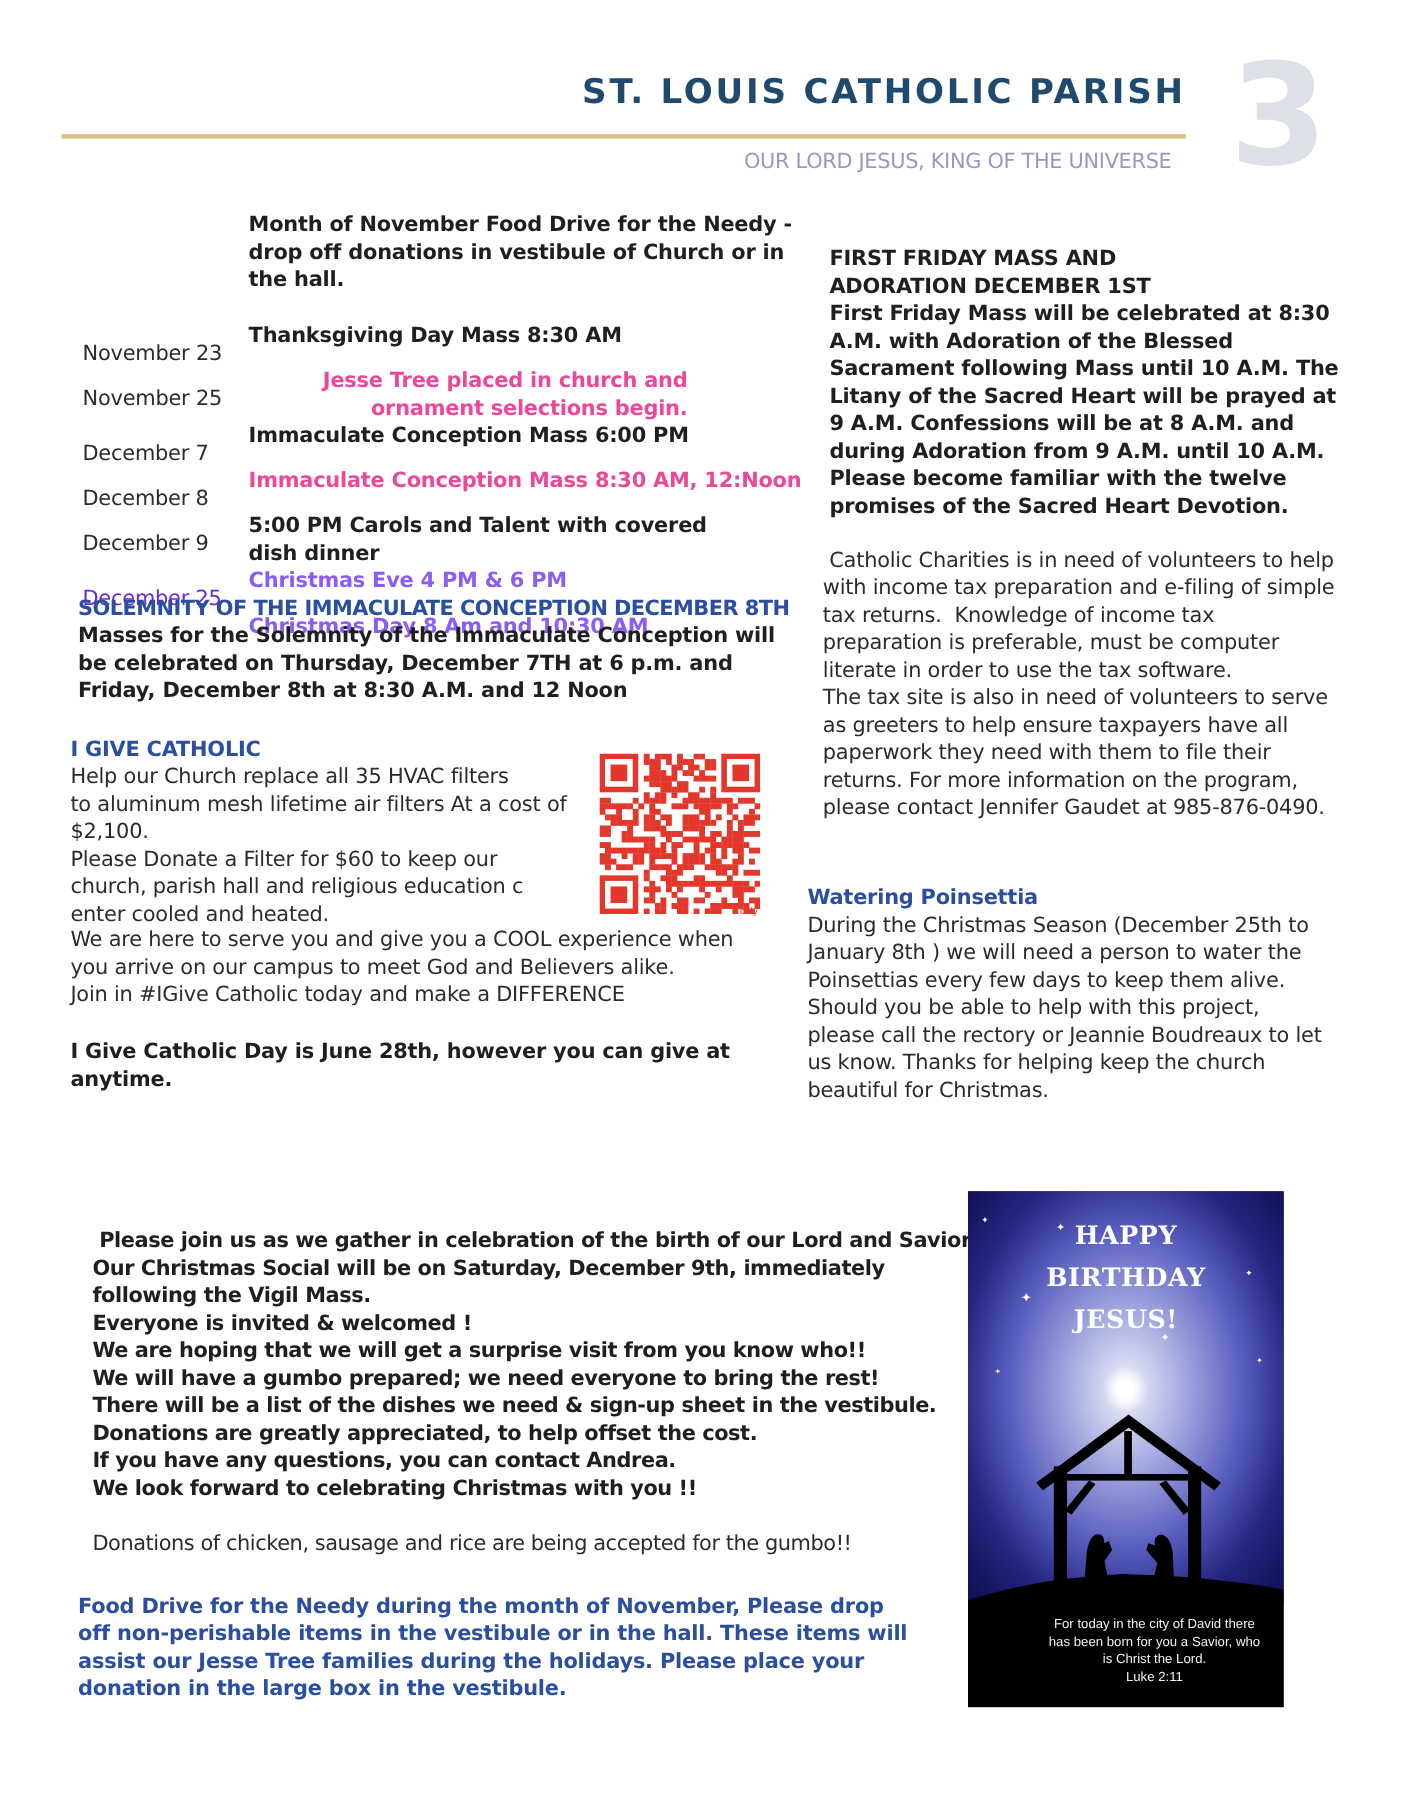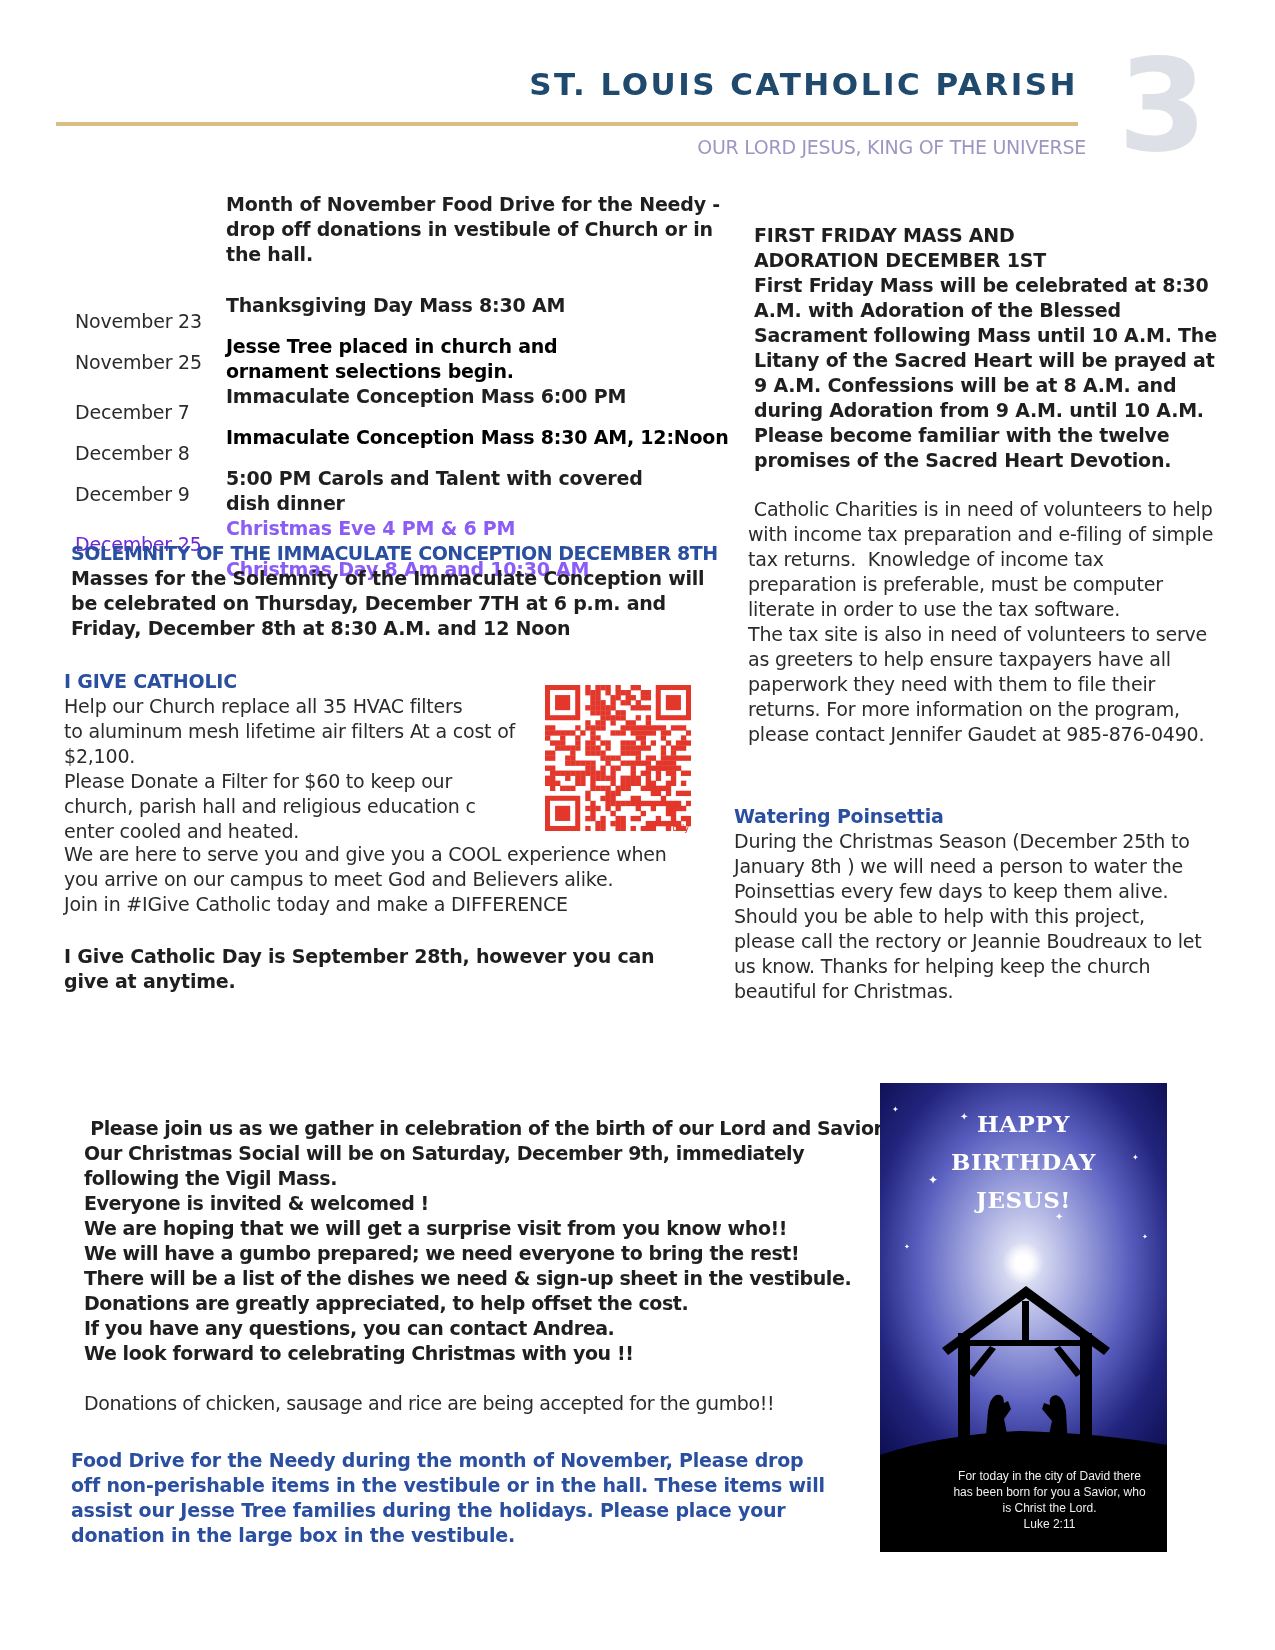--- a/index.html
+++ b/index.html
@@ -2,27 +2,27 @@
 <html><head>
 <meta charset="utf-8">
 <style>
   html, body { margin:0; padding:0; background:#ffffff; }
   body { width:1275px; height:1650px; position:relative; overflow:hidden;
          font-family:"DejaVu Sans", sans-serif; color:#1f1f1f; }
   .abs { position:absolute; }
   .title { left:478px; top:66px; width:600px; text-align:right; font-size:31px; font-weight:bold;
            letter-spacing:2.5px; color:#1f4a6e; white-space:nowrap; }
   .gold-line { left:56px; top:122px; width:1022px; height:4px; background:#d9bd85; }
-  .subtitle { left:568px; top:136px; width:518px; text-align:right; font-size:19px; color:#9b97c2; white-space:nowrap; letter-spacing:-0.3px; }
+  .subtitle { left:547px; top:136px; width:518px; text-align:right; font-size:19px; color:#9b97c2; white-space:nowrap; letter-spacing:-0.3px; }
   .page-num { left:1118px; top:42px; font-size:128px; font-weight:bold; color:#dde0e6; line-height:1; }
 
   .t { font-size:19px; line-height:25px; letter-spacing:-0.2px; }
   .b { font-weight:bold; }
   .light { font-weight:normal; color:#2b2b2b; }
-  .orange { color:#000000; }
+  .orange { color:#ec4899;text-align:right; }
   .green { color:#8b5cf6; }
   .blue { color:#2a4fa0; }
 
   .fooddrive { left:226px; top:192px; width:500px; }
   .sched { left:75px; top:293px; width:640px; }
   .sched-row { display:flex; }
   .sched-date { width:151px; flex:none; font-weight:normal; color:#2b2b2b;margin-top:16px; }
   .sched-date.green { color:#6d28d9; }
   .sched-event { flex:1; font-weight:bold; }
 
@@ -102,21 +102,21 @@
   <div class="light">$2,100.</div>
   <div class="light">Please Donate a Filter for $60 to keep our</div>
   <div class="light">church, parish hall and religious education c</div>
   <div class="light">enter cooled and heated.</div>
 </div>
 <div class="abs t igive-wide">
   <div class="light" style="white-space:nowrap;">We are here to serve you and give you a COOL experience when</div>
   <div class="light">you arrive on our campus to meet God and Believers alike.</div>
   <div class="light">Join in #IGive Catholic today and make a DIFFERENCE</div>
 </div>
-<div class="abs t b igive-day" style="padding-right:20px;">I Give Catholic Day is September 28th, however you can give at anytime.</div>
+<div class="abs t b igive-day" style="padding-right:20px;">I Give Catholic Day is June 28th, however you can give at anytime.</div>
 
 <div class="abs qr">
   <svg id="qr-svg" width="146" height="146" viewBox="0 0 146 146">
       <rect x="40.275862068965516" y="0" width="5.334482758620689" height="5.334482758620689" fill="#e2372a"></rect>
       <rect x="50.3448275862069" y="0" width="5.334482758620689" height="5.334482758620689" fill="#e2372a"></rect>
       <rect x="55.37931034482759" y="0" width="5.334482758620689" height="5.334482758620689" fill="#e2372a"></rect>
       <rect x="60.41379310344827" y="0" width="5.334482758620689" height="5.334482758620689" fill="#e2372a"></rect>
       <rect x="70.48275862068965" y="0" width="5.334482758620689" height="5.334482758620689" fill="#e2372a"></rect>
       <rect x="85.58620689655172" y="0" width="5.334482758620689" height="5.334482758620689" fill="#e2372a"></rect>
       <rect x="90.62068965517241" y="0" width="5.334482758620689" height="5.334482758620689" fill="#e2372a"></rect>

